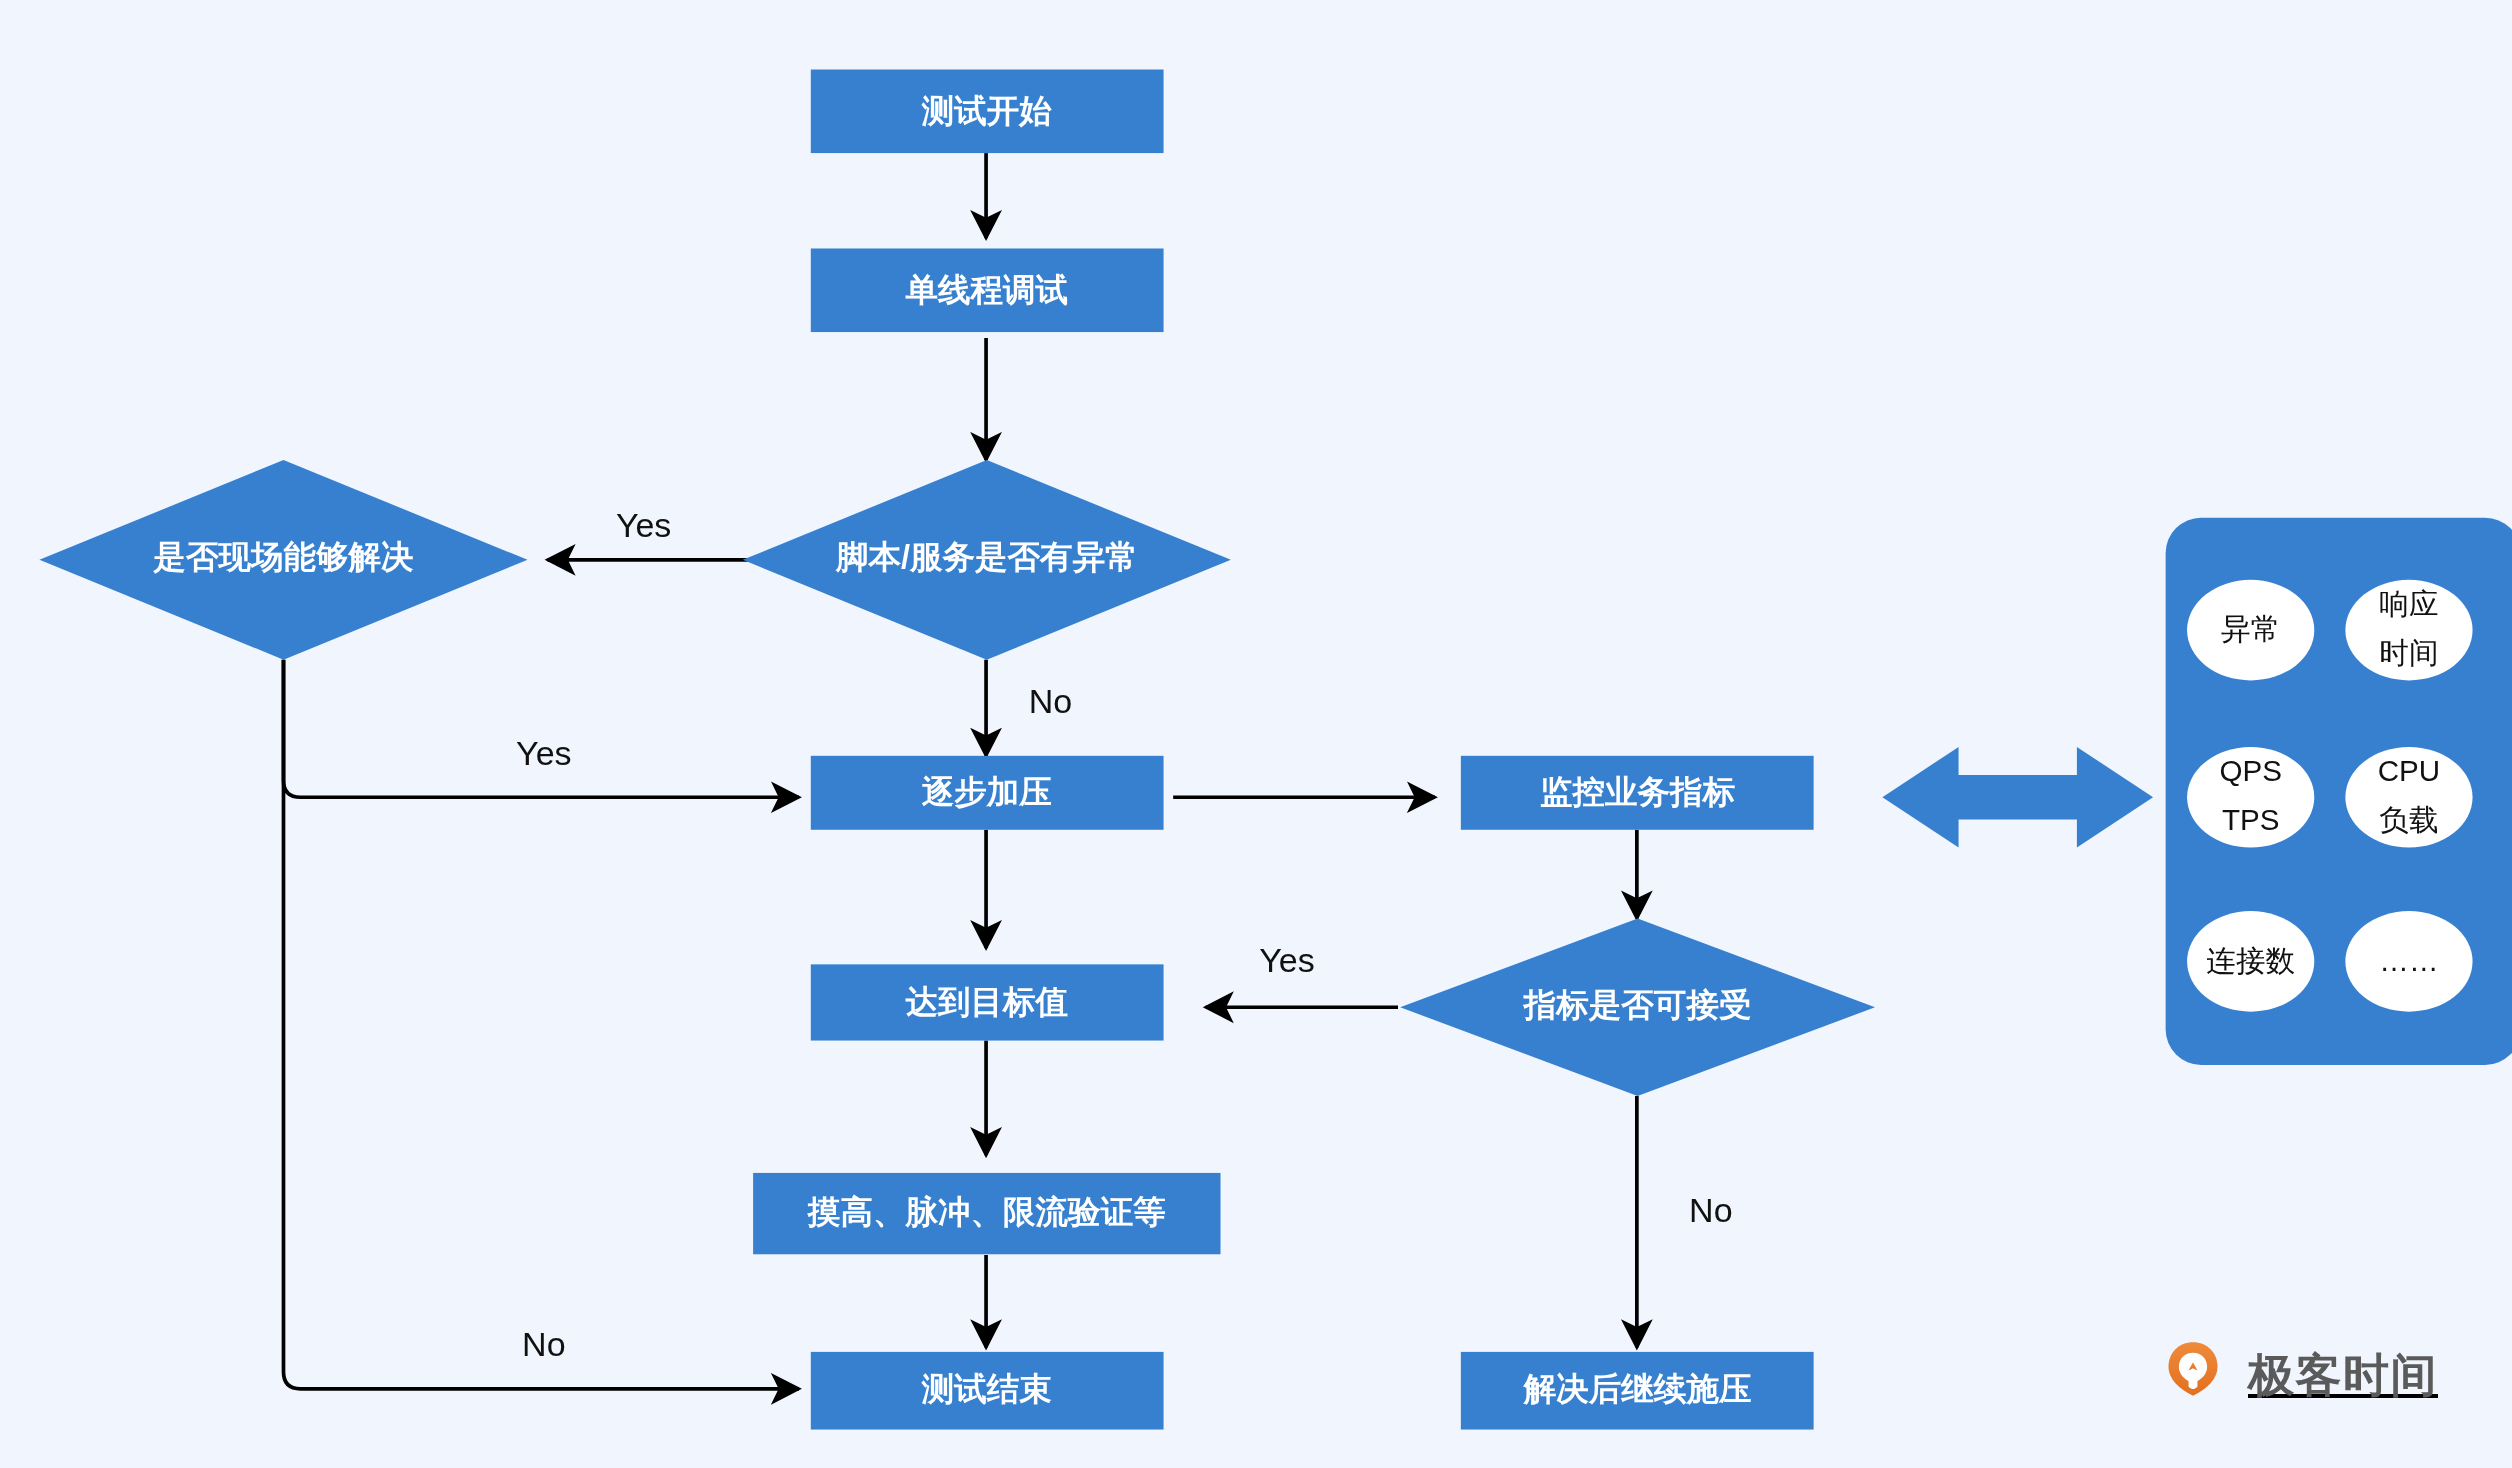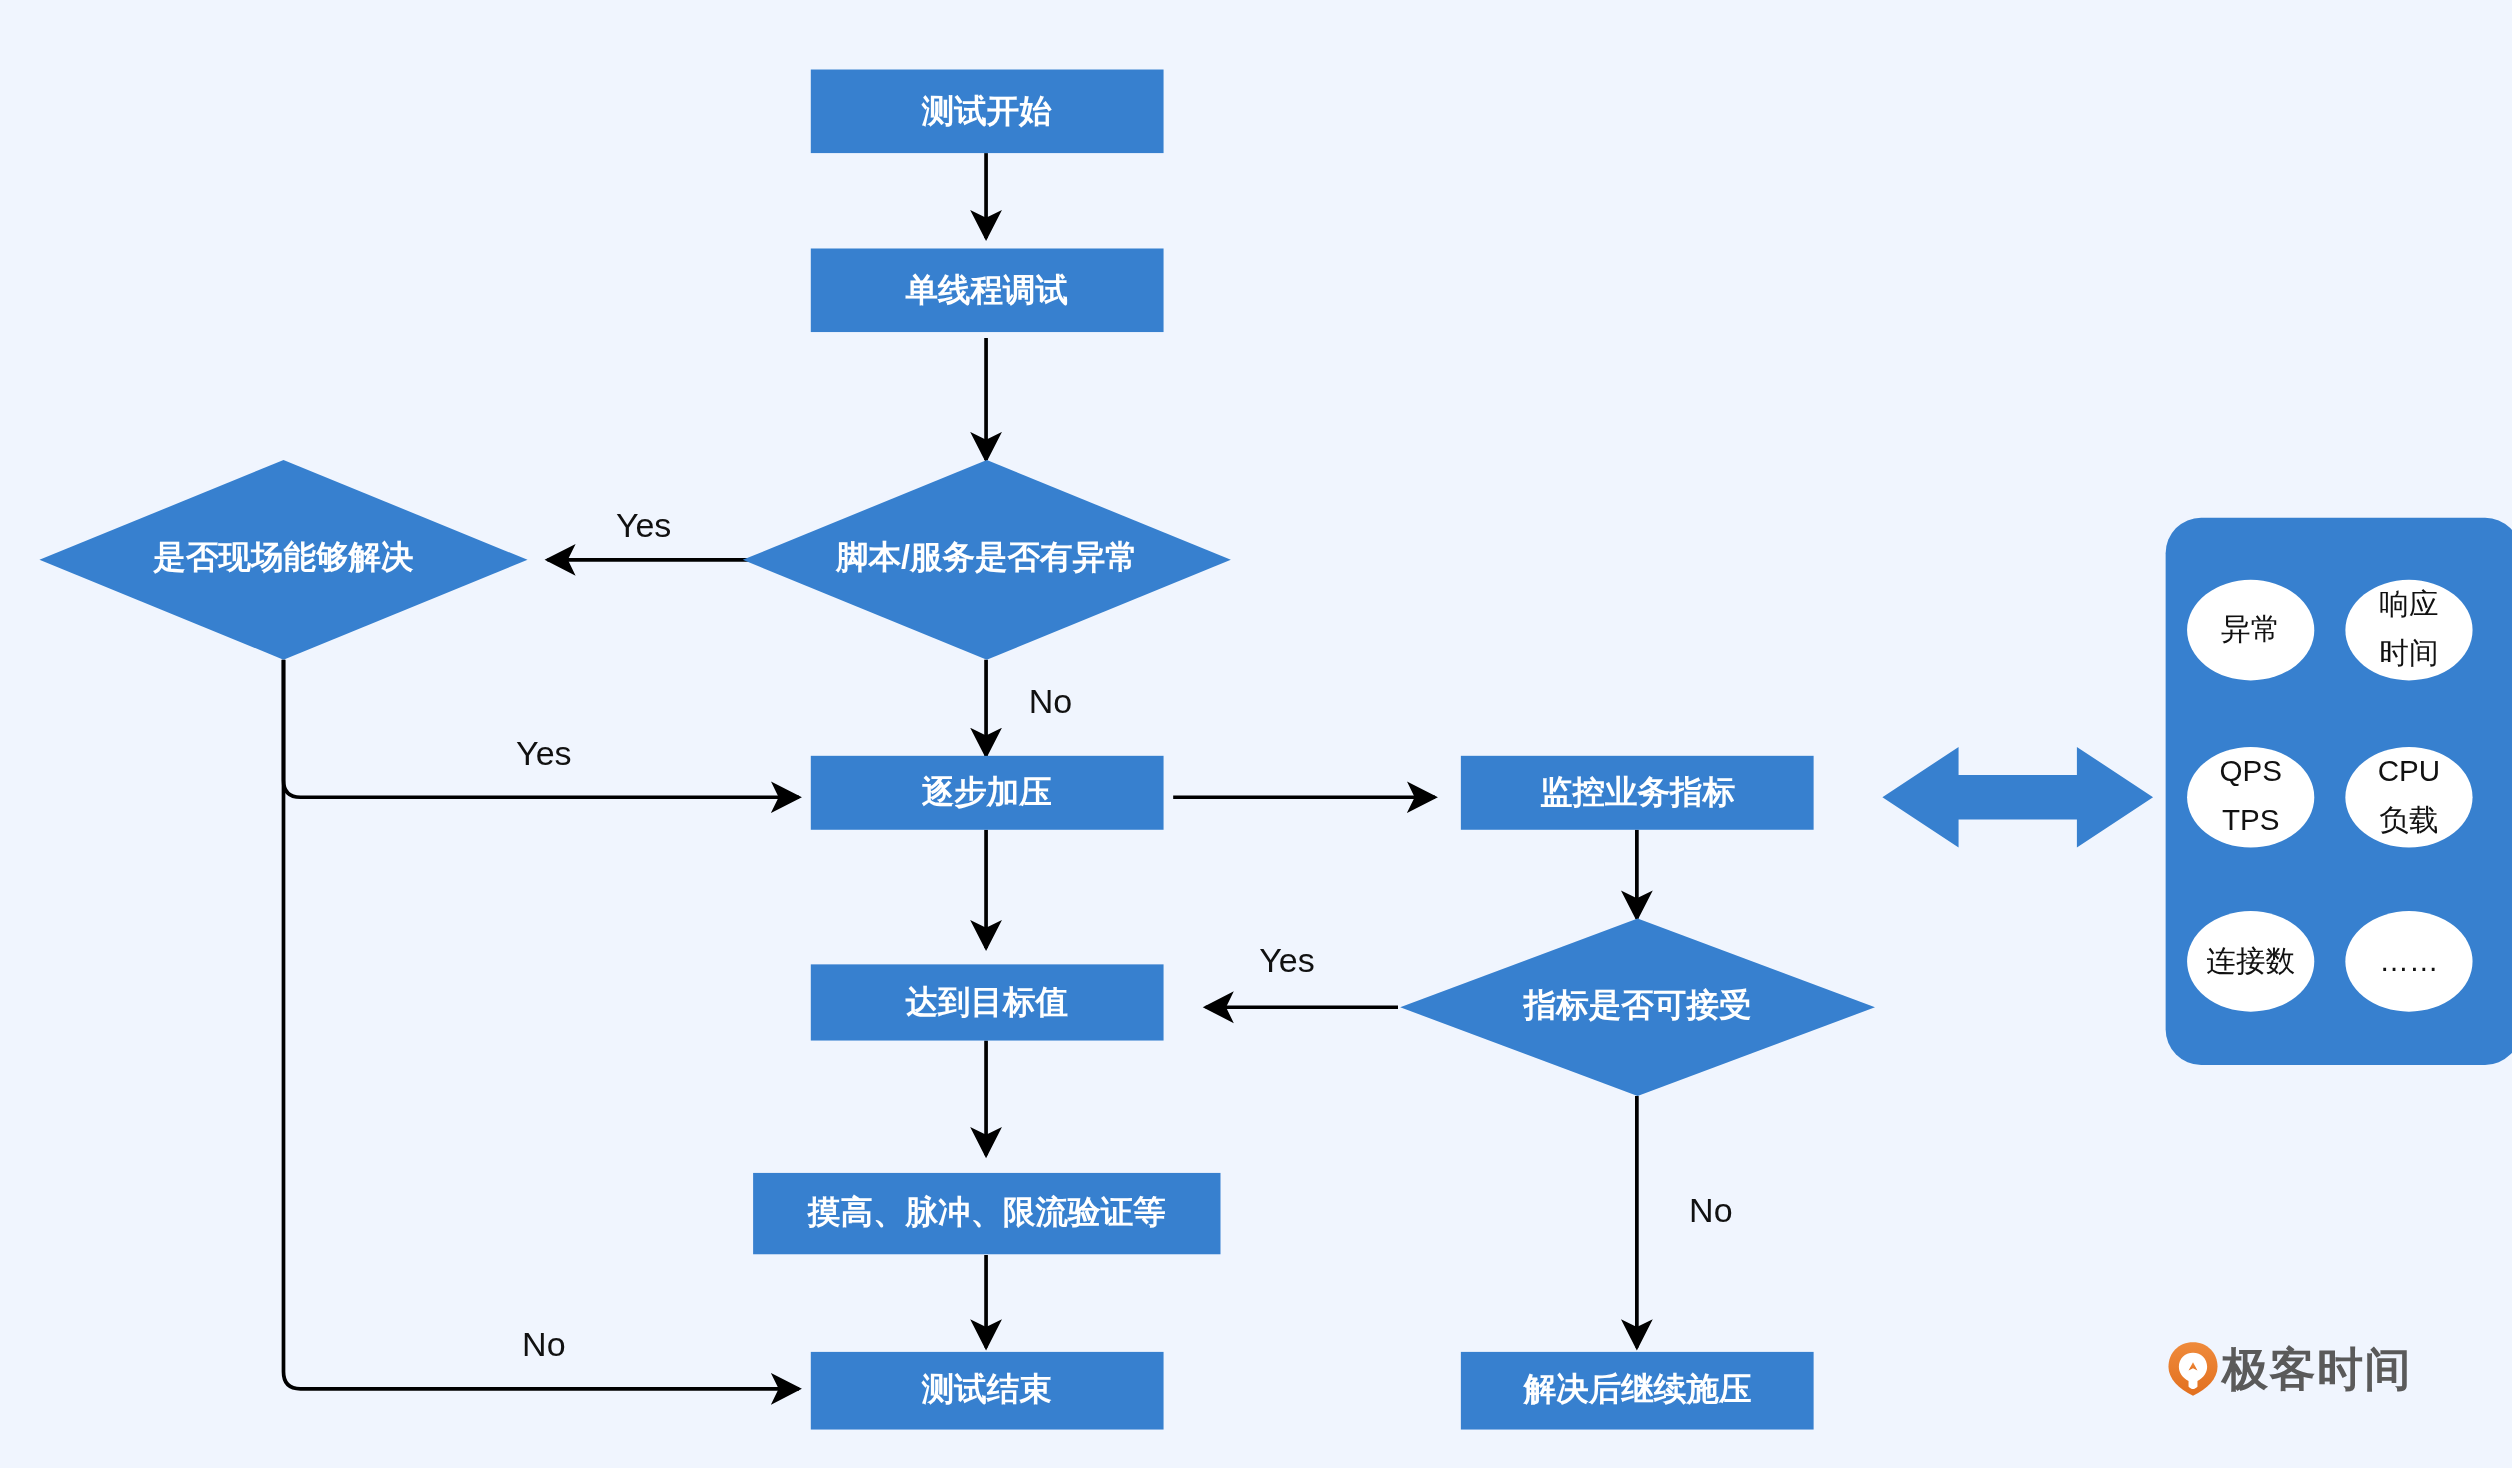--- a/index.html
+++ b/index.html
@@ -60,22 +60,23 @@
     dominant-baseline: middle;
   }
   .bidir-arrow { fill: #3780cf; }
 
   
   #logo {
     position: absolute;
     left: 2164px;
     top: 1340px;
     display: flex;
-    align-items: center;
-    gap: 0;
+    align-items: flex-end;
+    gap: 26px;
+    text-decoration: underline;
   }
   #logo .mark {
     width: 58px;
     height: 58px;
     position: relative;
   }
   #logo .mark svg { display: block; }
   #logo .wordmark {
     font-family: "Liberation Sans", "DejaVu Sans", sans-serif;
     font-size: 46px;

